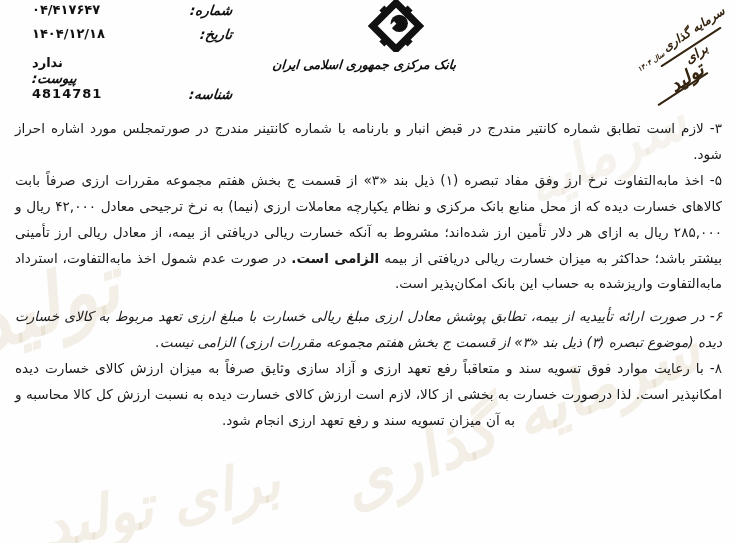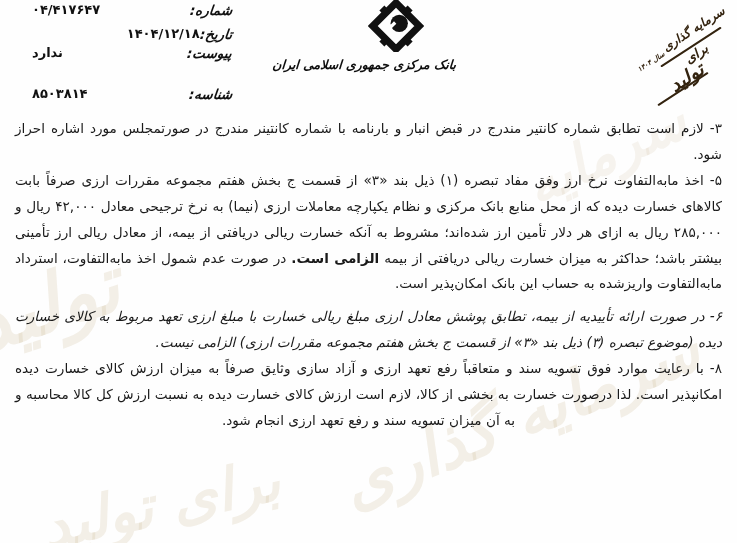--- a/index.html
+++ b/index.html
@@ -20,22 +20,22 @@
   .wm2 { top:380px; left:330px; font-size:64px; transform:rotate(-22deg); }
   .wm3 { top:470px; left:40px;  font-size:58px; transform:rotate(-12deg); }
   .wm4 { top:120px; left:520px; font-size:56px; transform:rotate(-25deg); color:rgba(198,178,142,0.14); }
 
   
   .header { position:absolute; top:0; left:0; right:0; height:112px; z-index:2; }
 
   .meta { position:absolute; top:2px; left:12px; width:200px; }
   .meta-row { position:absolute; left:0; width:200px; display:flex; justify-content:space-between; align-items:flex-start;margin-left:20px; }
   .meta-row.r1 { top:0; }
-  .meta-row.r2 { top:24px;justify-content:flex-end; }
-  .meta-row.r3 { top:43px; }
+  .meta-row.r2 { top:24px; }
+  .meta-row.r3 { top:53px;flex-direction:column; }
   .meta-row.r4 { top:84px; }
   .meta-value { direction:ltr; font-weight:bold; font-size:13px; letter-spacing:1px; color:#111; }
   .meta-label { direction:rtl; font-style:italic; font-weight:bold; font-size:13.5px; color:#111; transform:skewX(-6deg); }
 
   .logo-block { position:absolute; top:0; left:336px; width:120px; text-align:center; }
   .emblem { display:block; margin:0 auto; width:56px; height:52px; }
   .bank-name {
     margin-top:5px; direction:rtl; font-size:12.5px; font-weight:bold; font-style:italic;
     color:#0d0d0d; white-space:nowrap; transform:skewX(-4deg);
   }
@@ -80,21 +80,21 @@
       </div>
       <div class="meta-row r2">
         <span class="meta-value">۱۴۰۴/۱۲/۱۸</span>
         <span class="meta-label">تاریخ:</span>
       </div>
       <div class="meta-row r3">
         <span class="meta-value">ندارد</span>
         <span class="meta-label">پیوست:</span>
       </div>
       <div class="meta-row r4">
-        <span class="meta-value">۸۵۰۳۸۱۴</span>
+        <span class="meta-value">4814781</span>
         <span class="meta-label">شناسه:</span>
       </div>
     </div>
 
     <div class="logo-block">
       <svg class="emblem" viewBox="0 0 96 96" aria-hidden="true">
         <path d="M48 5 L91 48 L48 91 L5 48 Z" fill="none" stroke="#111" stroke-width="13"></path>
         <rect x="63" y="13" width="13" height="13" transform="rotate(45 69.5 19.5)" fill="#111"></rect>
         <rect x="20" y="13" width="13" height="13" transform="rotate(45 26.5 19.5)" fill="#111"></rect>
         <rect x="63" y="70" width="13" height="13" transform="rotate(45 69.5 76.5)" fill="#111"></rect>

